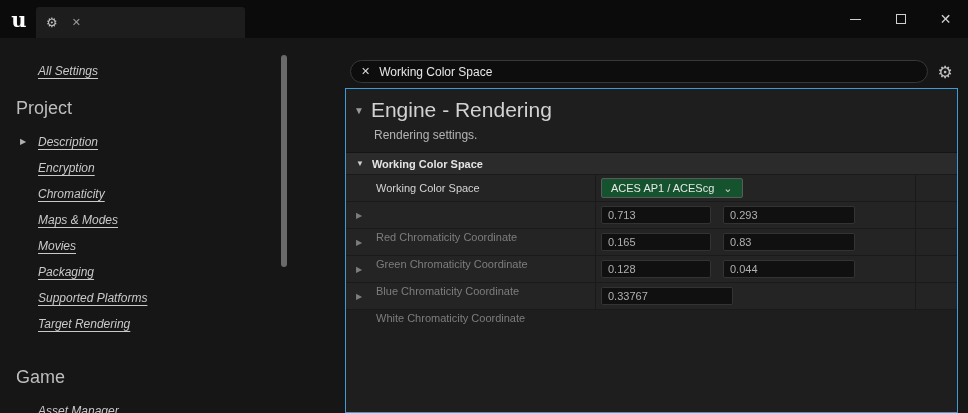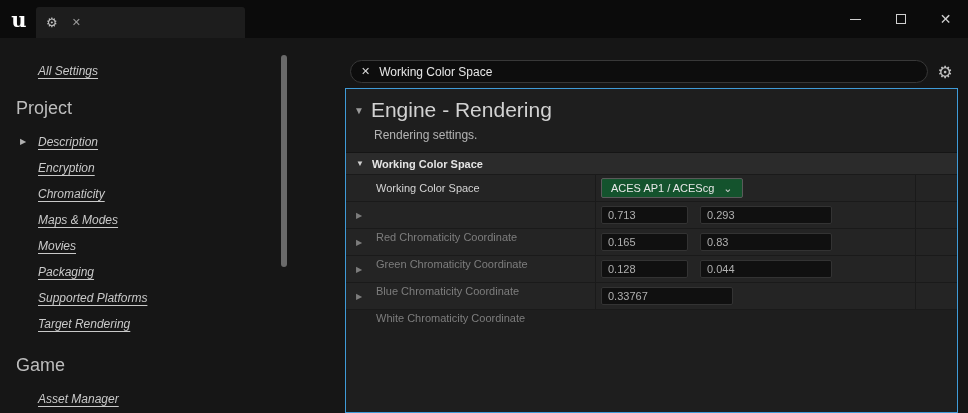--- a/index.html
+++ b/index.html
@@ -44,21 +44,21 @@
   }
   .nav-item {
     position: relative; line-height: 26px; font-size: 12px; padding-left: 22px;
     color: #c9c9c9; cursor: pointer; white-space: nowrap;
   }
   .nav-link { text-decoration: underline; text-underline-offset: 3px; font-style: italic; }
   .nav-tri {
     position: absolute; left: 4px; top: 0; font-size: 8px; color: #b0b0b0;
     line-height: 26px;
   }
-  .game-section { margin-top: 18px; }
+  .game-section { margin-top: 30px; }
 
   
   .scrollbar-track { position: absolute; left: 280px; top: 50px; width: 8px; height: 363px; }
   .scrollbar-thumb {
     position: absolute; left: 1px; top: 5px; width: 6px; height: 212px;
     background: #6a6a6a; border-radius: 3px;
   }
 
   
   .search-box {
@@ -116,21 +116,21 @@
   .prop-extra-col { flex: 1; height: 100%; }
 
   .dropdown {
     height: 20px; background: #14532d; border: 1px solid #5a5a5a; border-radius: 2px;
     display: flex; align-items: center; padding: 0 9px; cursor: pointer;
   }
   .dropdown-label { font-size: 11px; color: #e8e8e8; margin-right: 9px; }
   .dropdown-chevron { font-size: 11px; color: #cfcfcf; line-height: 10px; }
 
   .num-input {
-    width: 87px; height: 18px; background: #101010;
+    width: 110px; height: 18px; background: #101010;
     border: 1px solid #333333; border-radius: 2px;
     color: #b0b0b0; font-size: 11px; padding-left: 6px;
     font-family: "Liberation Sans", sans-serif; outline: none;
     margin-right: 12px;
   }
   .num-input.second { width: 132px; }
 </style>
 </head>
 <body>
 

